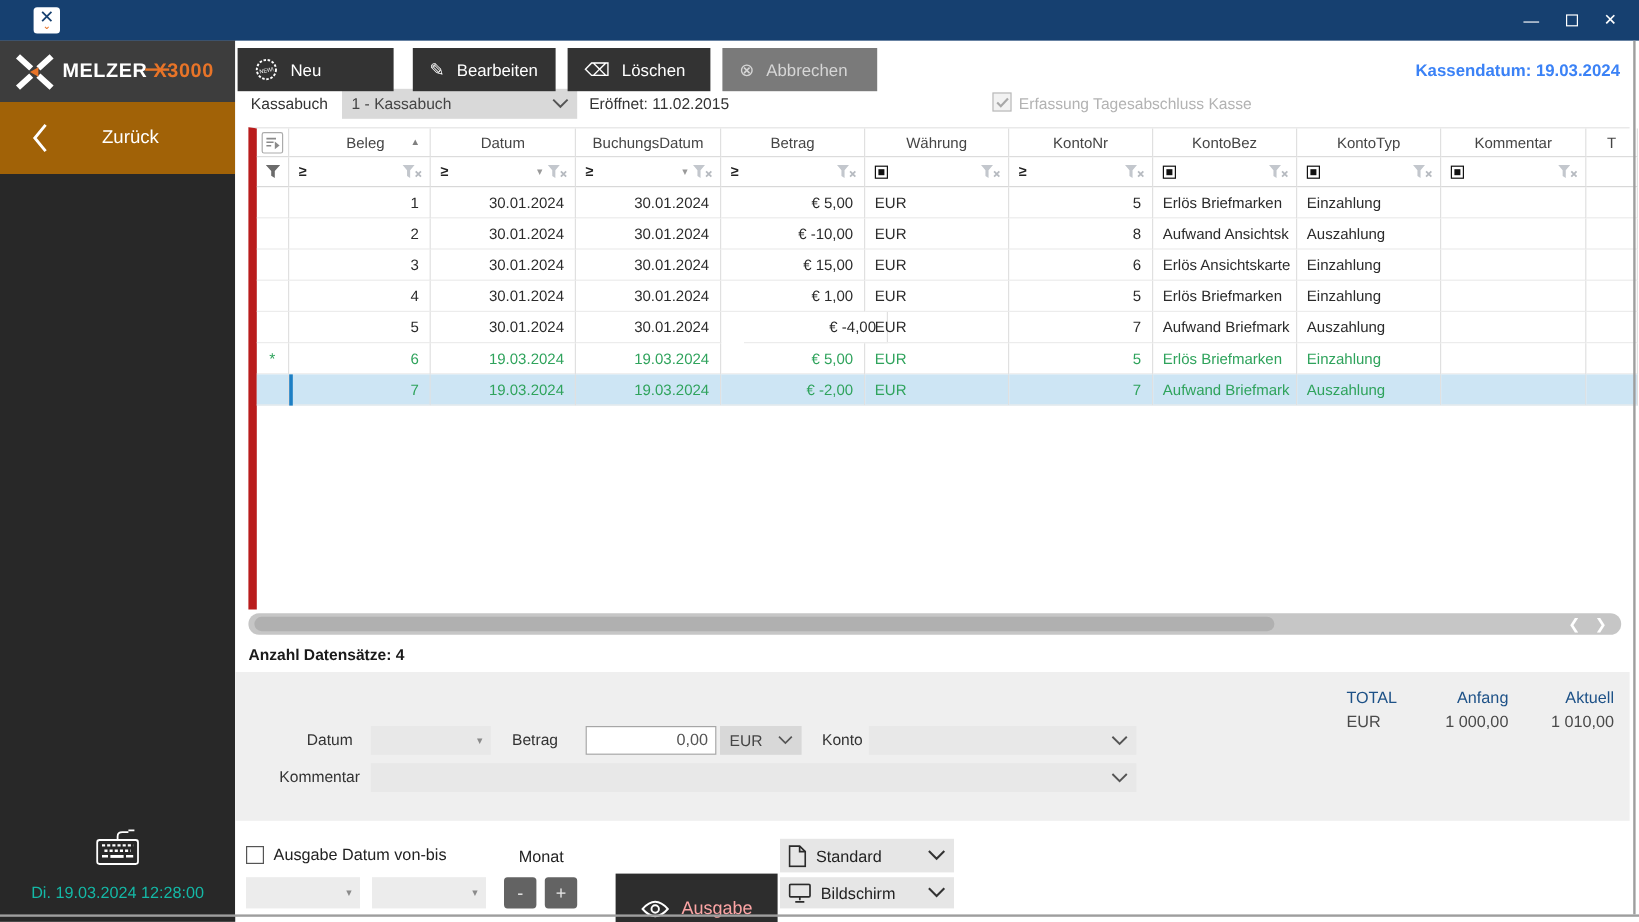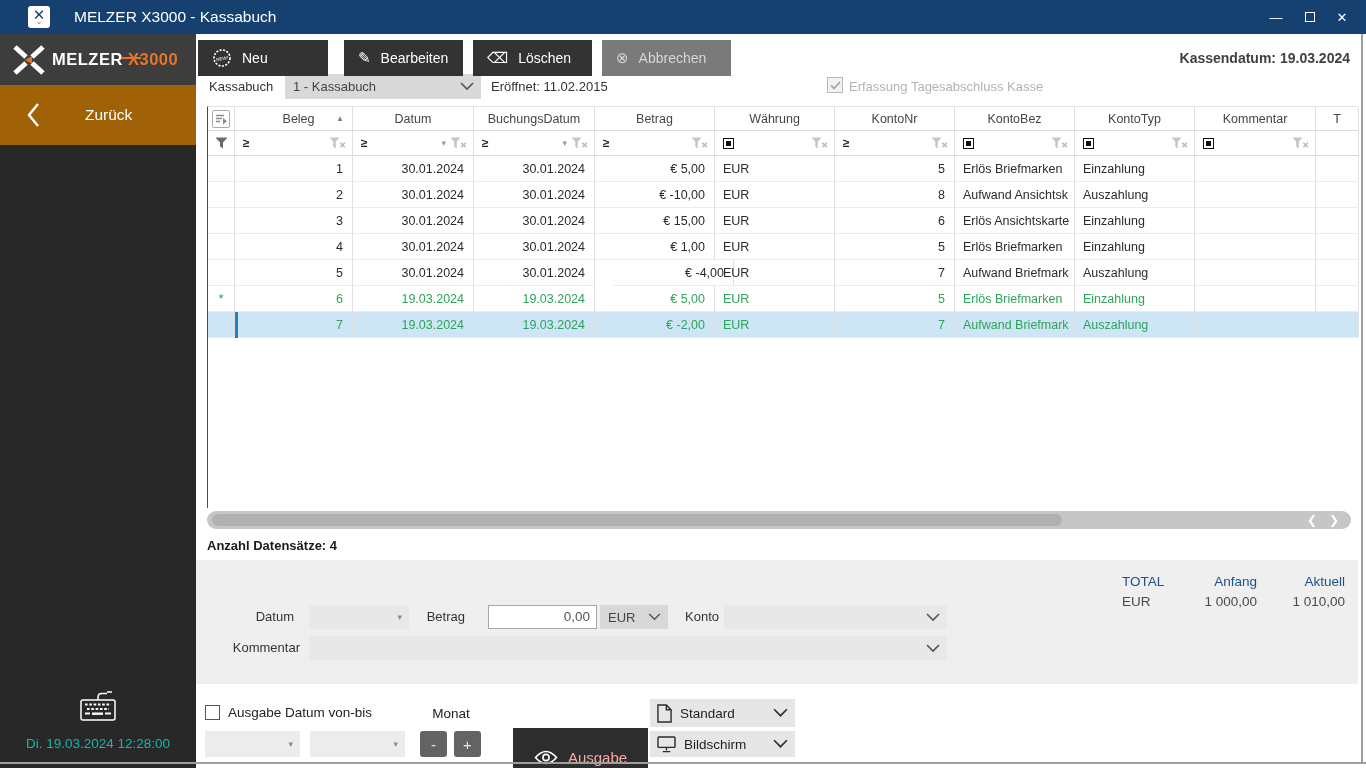--- a/index.html
+++ b/index.html
@@ -29,38 +29,38 @@
   #back-btn{position:absolute;left:0;top:51px;width:196px;height:60px;background:#a16207;color:#fff;cursor:pointer;}
   #back-btn .chev{position:absolute;left:26px;top:17px;}
   #back-btn .lbl{position:absolute;left:85px;top:0;height:60px;line-height:60px;font-size:15.5px;}
   #kbd-icon{position:absolute;left:78px;top:656px;}
   #side-datetime{position:absolute;left:0;top:702px;width:196px;text-align:center;color:#14b8a6;font-size:13.5px;}
 
   
   #content{position:absolute;left:196px;top:34px;width:1170px;height:734px;background:#fff;}
   #settings-btn{left:11px;top:10px;width:81px;height:24px;background:#3d3d3d;color:#fff;font-size:12.5px;
     display:flex;align-items:center;justify-content:center;cursor:pointer;}
-  #kassendatum{right:16px;top:16px;font-size:14px;font-weight:bold;color:#404040;text-align:center;}
+  #kassendatum{right:16px;top:16px;font-size:14px;font-weight:bold;color:#3b82f6;text-align:center;}
   .toplabel{font-size:13px;color:#333;line-height:25px;}
   #kassabuch-label{left:13px;top:40px;}
   #kassabuch-combo{left:89px;top:40px;width:196px;height:25px;background:#d9d9d9;}
   #eroeffnet{left:295px;top:40px;}
   #tages-check{left:631px;top:43px;width:16px;height:16px;background:#f2f2f2;border:1px solid #b9b9b9;
     display:flex;align-items:center;justify-content:center;}
   #tages-label{left:653px;top:40px;color:#b3b3b3;}
 
   
   .combo{position:absolute;background:#e8e8e8;display:flex;align-items:center;font-size:13px;color:#444;}
   .combo .val{flex:1;padding-left:8px;white-space:nowrap;overflow:hidden;}
   .combo .chv{padding-right:7px;display:flex;align-items:center;}
   .combo .caret{padding-right:7px;color:#8b8b8b;font-size:9px;}
   .combo .cicon{padding-left:7px;display:flex;align-items:center;}
 
   
-  #grid{left:11px;top:72px;width:1151px;height:402px;border-left:1px solid #b91c1c;border-top:1px solid #e4e4e4;}
+  #grid{left:11px;top:72px;width:1151px;height:402px;border-left:7px solid #b91c1c;border-top:1px solid #e4e4e4;}
   .gcell{position:absolute;top:0;height:100%;border-right:1px solid #e0e0e0;font-size:12.5px;
     display:flex;align-items:center;overflow:hidden;white-space:nowrap;}
   .ghead{position:absolute;left:0;top:0;width:100%;height:24px;}
   .ghead .gcell{border-bottom:1px solid #dcdcdc;color:#454545;justify-content:center;}
   .gfilter{position:absolute;left:0;top:24px;width:100%;height:25px;}
   .gfilter .gcell{border-bottom:1px solid #d8d8d8;}
   .grow{position:absolute;left:0;width:100%;height:26px;}
   .grow .gcell{border-bottom:1px solid #ececec;color:#2b2b2b;}
   .grow.hl .gcell{color:var(--green,#2fa35c);}
   .grow.sel .gcell{background:var(--selection,#cde5f4);}
@@ -117,21 +117,20 @@
   #corner-dark{left:0;top:764px;width:196px;height:4px;background:#282828;z-index:8;}
 </style>
 </head>
 <body>
 
 <div id="titlebar">
   <div id="title-icon">
       <span class="x">✕</span>
       <span class="v">⌄</span>
     </div>
-  <div id="title-text">MELZER X3000 - Kassabuch</div>
   <div class="wbtn" id="btn-min">—</div>
   <div class="wbtn" id="btn-max">
       <span></span>
     </div>
   <div class="wbtn" id="btn-close">✕</div>
 </div>
 
 <div id="sidebar">
   <div id="logo-block">
     <svg id="logo-x" viewBox="0 0 34 32">

